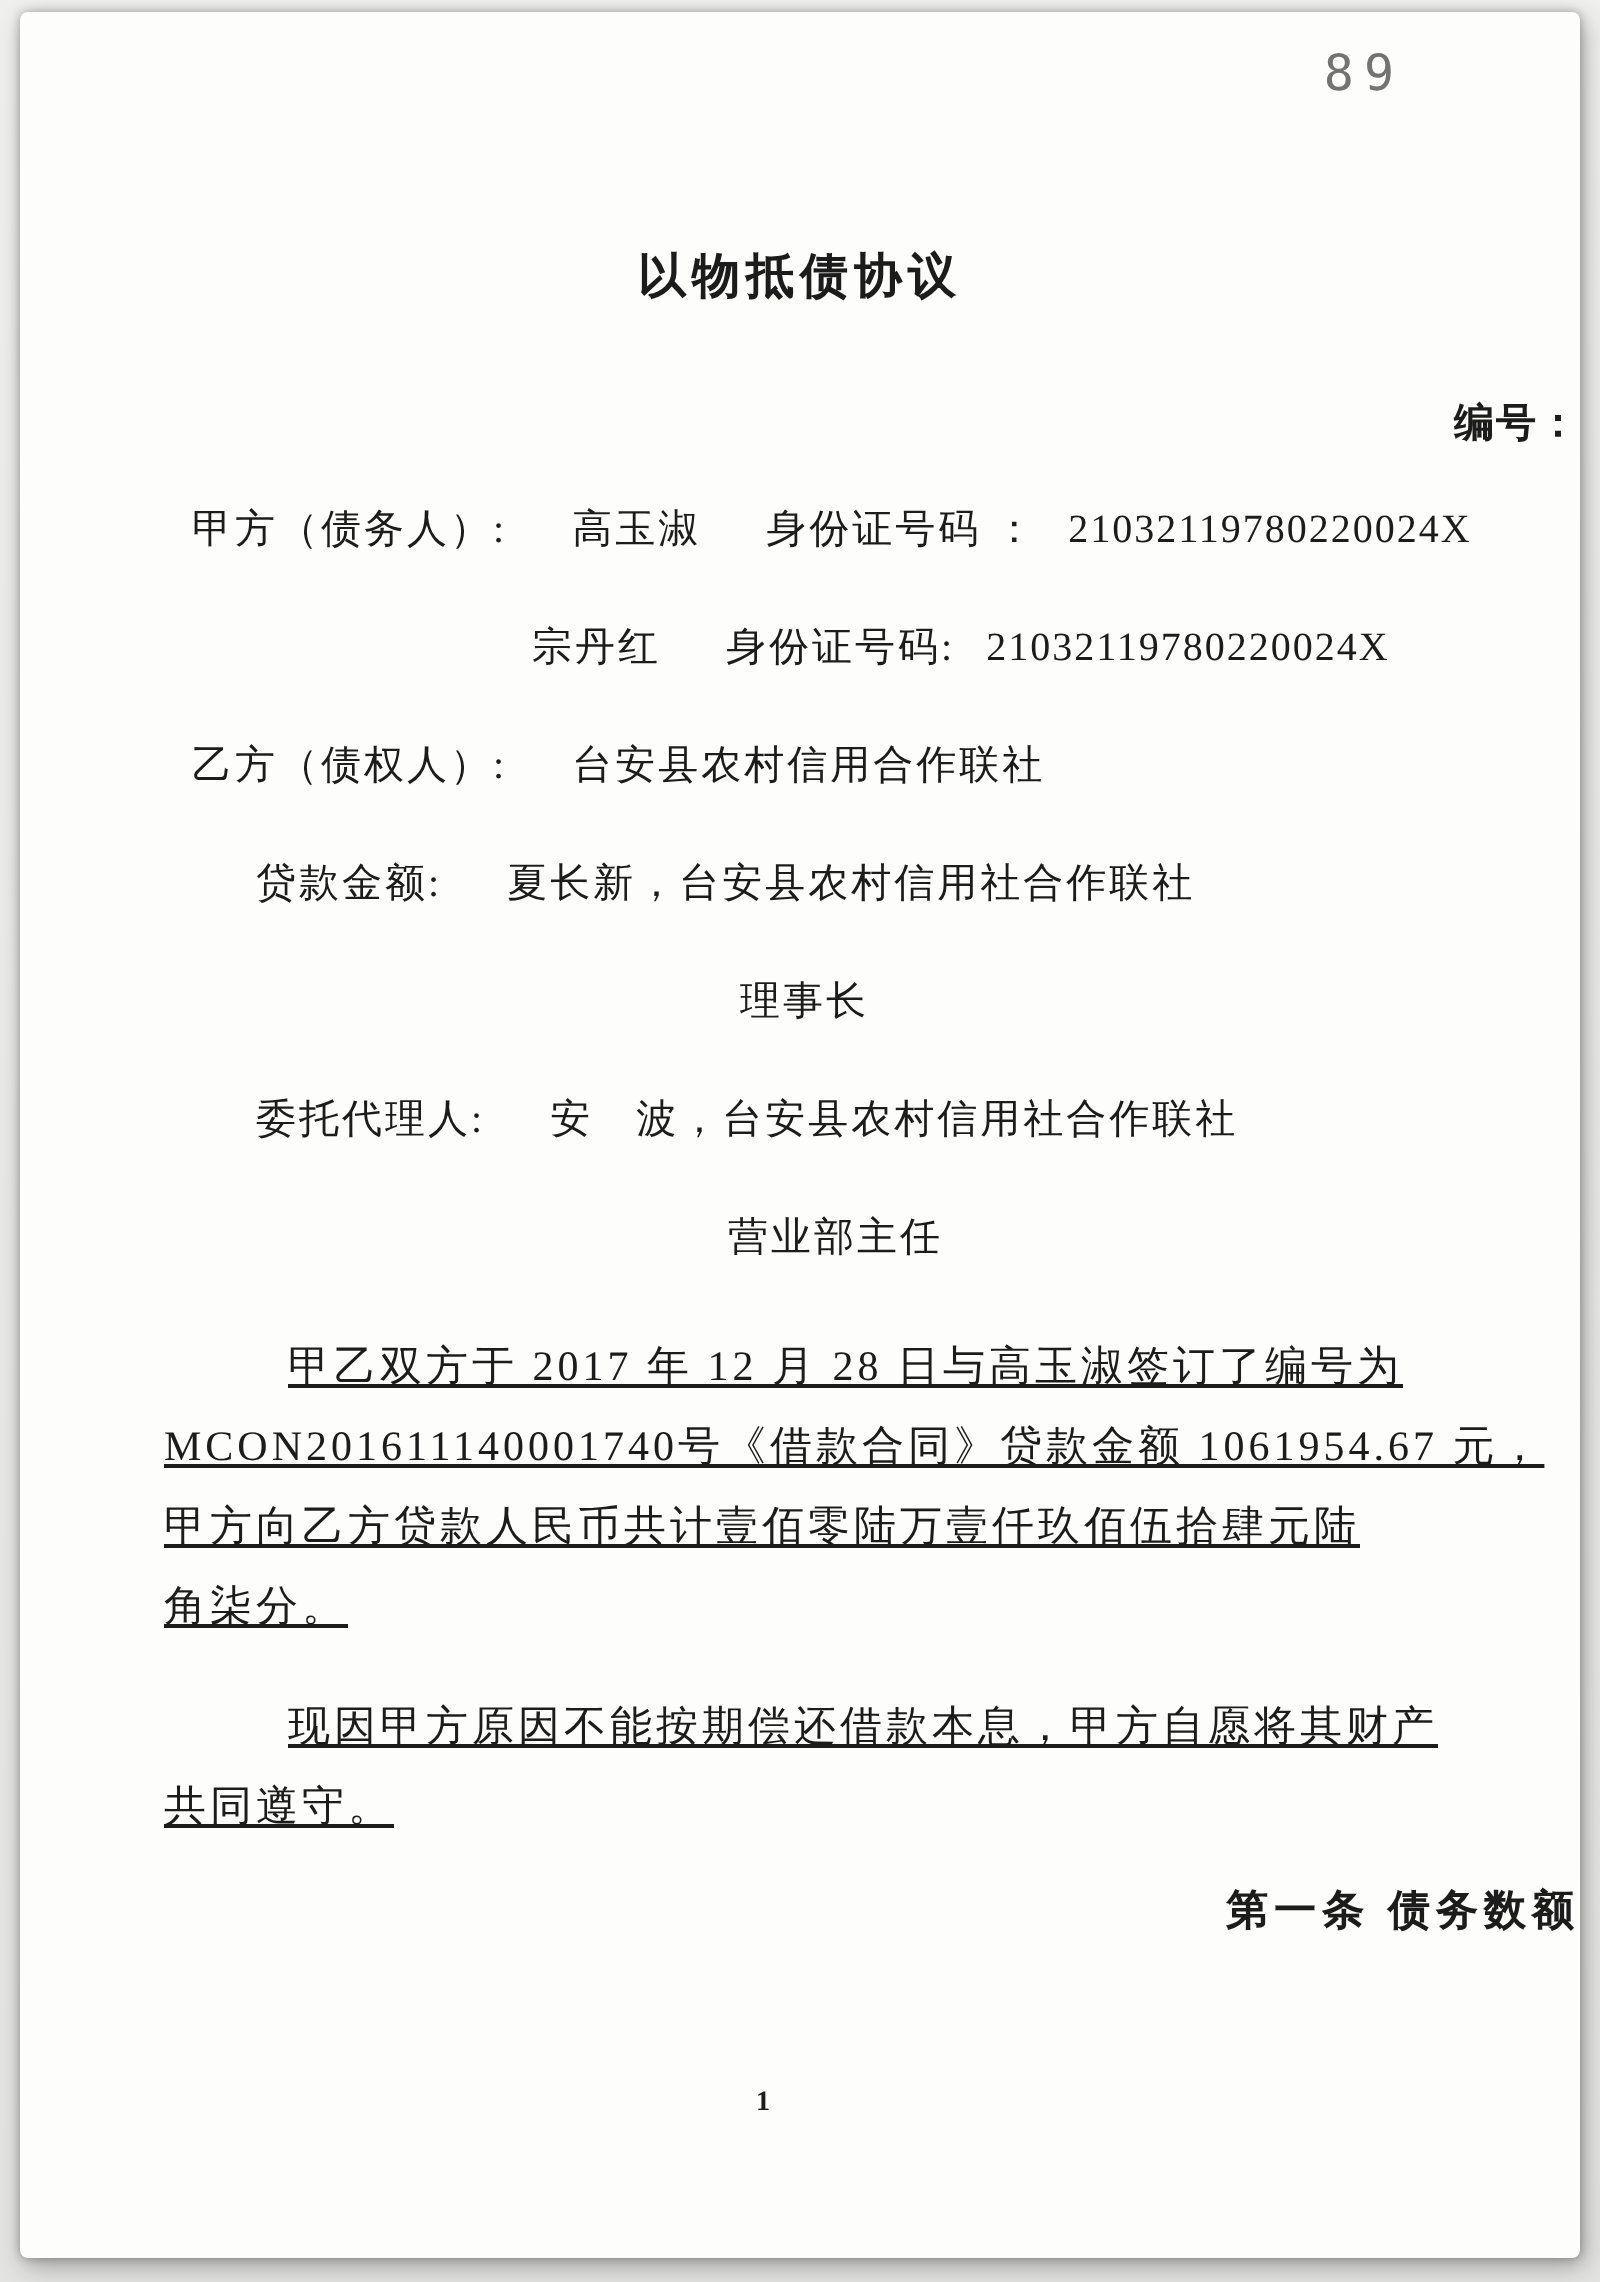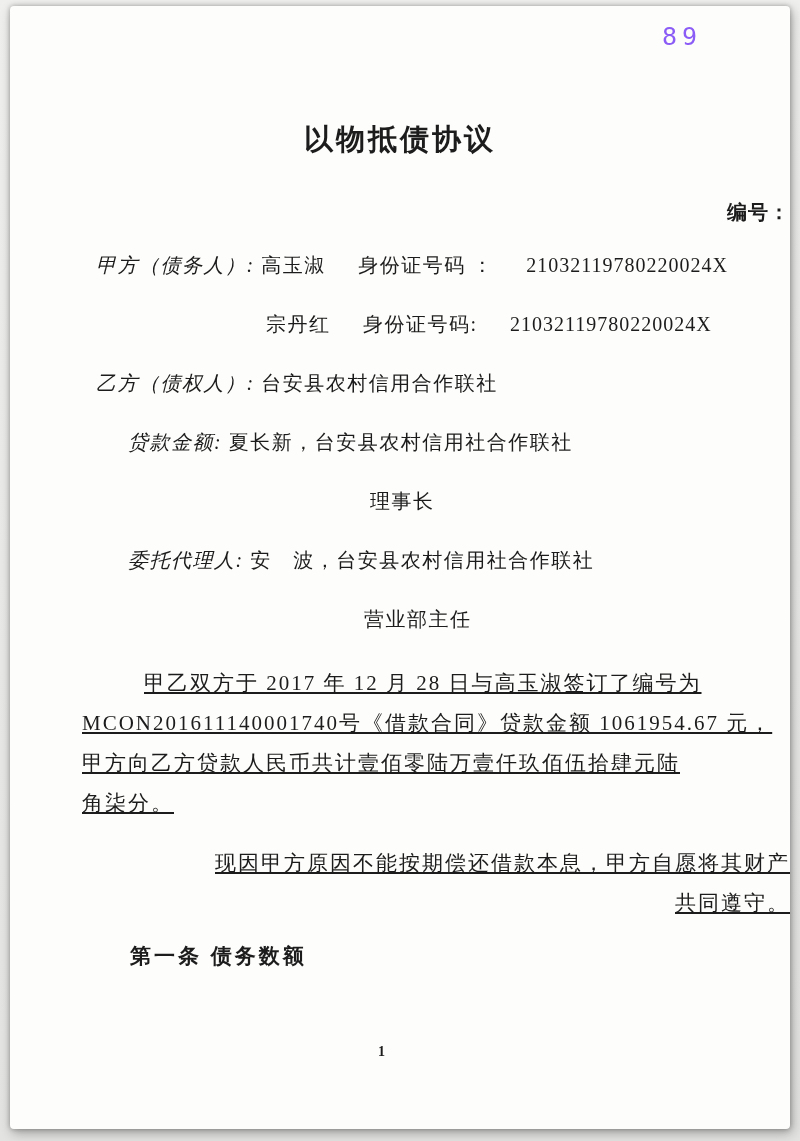--- a/index.html
+++ b/index.html
@@ -25,28 +25,28 @@
     padding-left: 86px;
     box-sizing: border-box;
   }
   .corner-num {
     position: absolute;
     top: 16px;
     right: 88px;
     font-family: "DejaVu Sans Mono", monospace;
     font-size: 25px;
     letter-spacing: 5px;
-    color: #8b5cf6;
+    color: #737373;
   }
   .doc-title {
     padding-top: 110px;
     text-align: center;
     font-family: "Liberation Sans", "DejaVu Sans", sans-serif;
     font-weight: 700;
-    font-size: 29px;
+    font-size: 24px;
     letter-spacing: 3px;
     line-height: 46px;
     margin-right: 86px; 
   }
   .ref-no {
     margin-top: 36px;
     margin-left: 474px;
     font-family: "Liberation Sans", "DejaVu Sans", sans-serif;
     font-weight: 700;
     font-size: 20px;
@@ -55,45 +55,46 @@
     text-align: right;
   }
   .parties { margin-top: 24px; }
   .party-row {
     font-size: 20px;
     line-height: 30px;
     margin-bottom: 29px;
     letter-spacing: 1.5px;
     white-space: nowrap;
   }
-  .party-row .label { margin-right: 0; font-style: italic; }
+  .party-row .label { margin-right: 26px; }
   .party-row .name  { margin-right: 26px; }
-  .party-row .id-label { margin-right: 26px; }
+  .party-row .id-label { margin-right: 9px; }
   .party-row .id-num { letter-spacing: 1px; }
   .row-a2   { margin-left: 170px; }
   .row-rep, .row-agent { margin-left: 32px; }
   .row-rep-title   { margin-left: 274px; font-weight: 500; }
   .row-agent-title { margin-left: 268px; font-weight: 500; }
   .para {
     margin-left: -14px;
     font-size: 21px;
     line-height: 40px;
     letter-spacing: 2px;
   }
   .para .line { white-space: nowrap; text-decoration: underline; }
   .para .line.first { text-indent: 62px; }
-  .para-2 { margin-top: 20px; text-align: right; }
+  .para-2 { margin-top: 20px; }
   .section-heading {
     margin-top: 16px;
     margin-left: 34px;
     font-family: "Liberation Sans", "DejaVu Sans", sans-serif;
     font-weight: 700;
     font-size: 21px;
     letter-spacing: 3px;
     line-height: 34px;
+    text-align: right;
   }
   .footer-page-num {
     position: absolute;
     top: 1038px;
     left: 368px;
     font-size: 14px;
     font-weight: 700;
     letter-spacing: 0;
   }
 </style>

